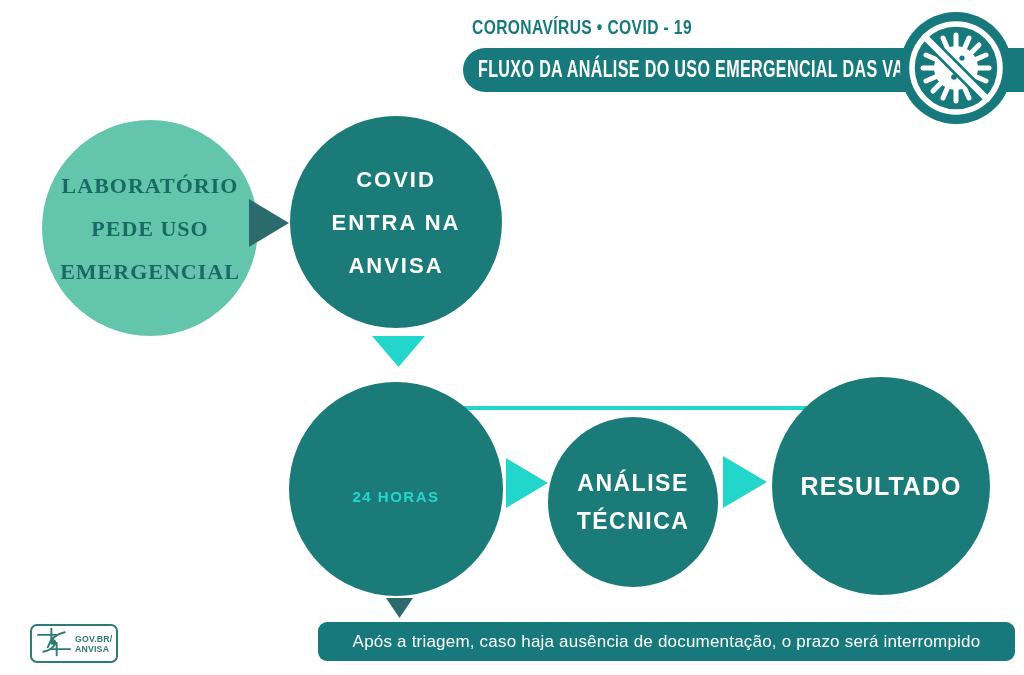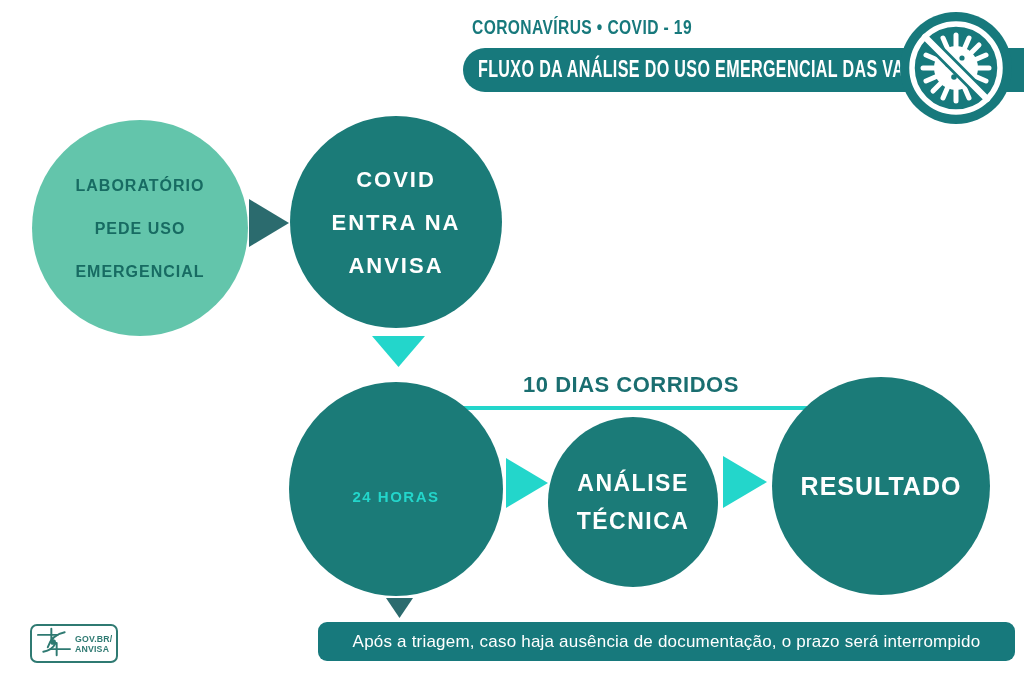--- a/index.html
+++ b/index.html
@@ -22,22 +22,22 @@
     position:absolute;left:478px;top:56px;font-size:23px;font-weight:bold;
     color:#fff;letter-spacing:.5px;transform:scaleX(.70);
     transform-origin:left top;white-space:nowrap;
   }
   .virus-wrap{position:absolute;left:899px;top:11px;width:114px;height:114px;}
   
   .circle{
     position:absolute;border-radius:50%;display:flex;flex-direction:column;
     align-items:center;justify-content:center;text-align:center;font-weight:bold;
   }
-  .c-green{left:32px;top:120px;width:216px;height:216px;background:var(--green);
-    color:var(--text_dark);font-size:16px;line-height:43px;letter-spacing:1px;}
+  .c-green{left:42px;top:120px;width:216px;height:216px;background:var(--green);
+    color:var(--text_dark);font-size:22px;line-height:43px;letter-spacing:1px;font-family:Liberation Serif, serif;}
   .c-pedido{left:290px;top:116px;width:212px;height:212px;background:var(--teal);
     color:#fff;font-size:22px;line-height:43px;letter-spacing:2px;}
   .c-triagem{left:289px;top:382px;width:214px;height:214px;background:var(--teal);
     color:#fff;font-size:24px;line-height:45px;letter-spacing:1.5px;}
   .c-analise{left:548px;top:417px;width:170px;height:170px;background:var(--teal);
     color:#fff;font-size:23px;line-height:38px;letter-spacing:1.5px;}
   .c-resultado{left:772px;top:377px;width:218px;height:218px;background:var(--teal);
     color:#ffffff;font-size:25px;line-height:30px;letter-spacing:1px;}
   .sub-cyan{font-size:15px;color:var(--cyan);letter-spacing:1.5px;margin-top:14px;line-height:15px;}
   
@@ -121,21 +121,20 @@
 EMERGENCIAL</div>
   <div class="tri tri-right a-dark1"></div>
   <div class="circle c-pedido pre">COVID
 ENTRA NA
 ANVISA</div>
   <div class="tri tri-down a-cyan-down"></div>
 
   <div class="tl-line"></div>
   <div class="tl-dot left"></div>
   <div class="tl-dot right"></div>
-  <div class="tl-label">10 DIAS CORRIDOS</div>
 
   <div class="circle c-triagem">
     <span class="sub-cyan">24 HORAS</span>
   </div>
   <div class="tri tri-right a-cyan1"></div>
   <div class="circle c-analise pre">ANÁLISE
 TÉCNICA</div>
   <div class="tri tri-right a-cyan2"></div>
   <div class="circle c-resultado">RESULTADO</div>
 

